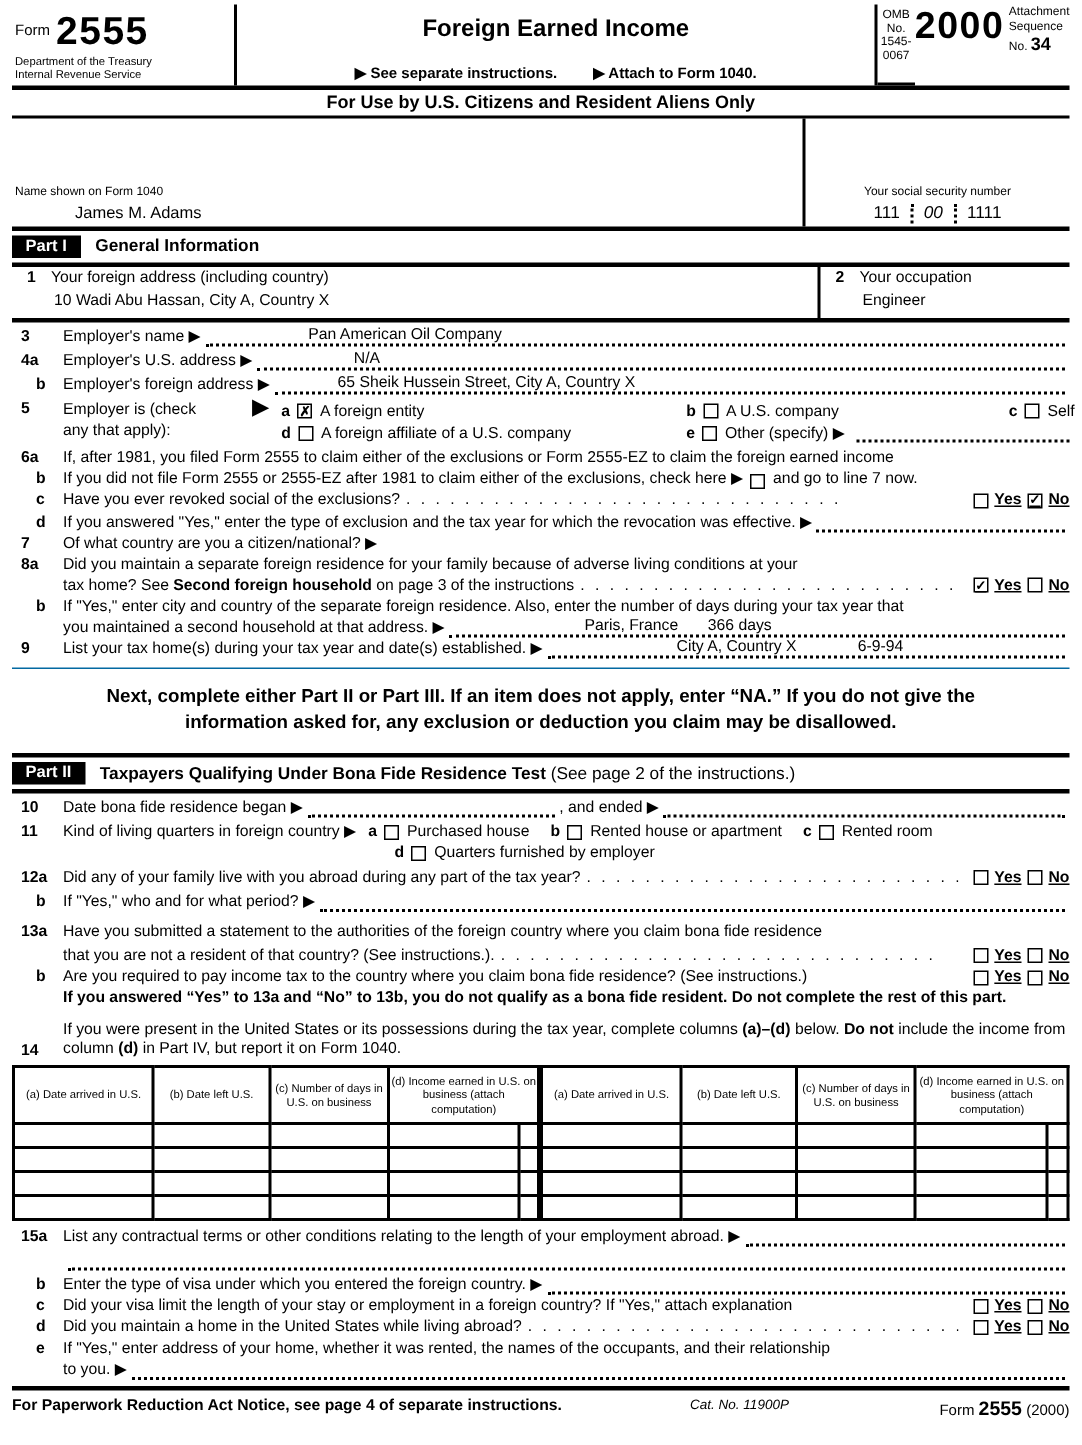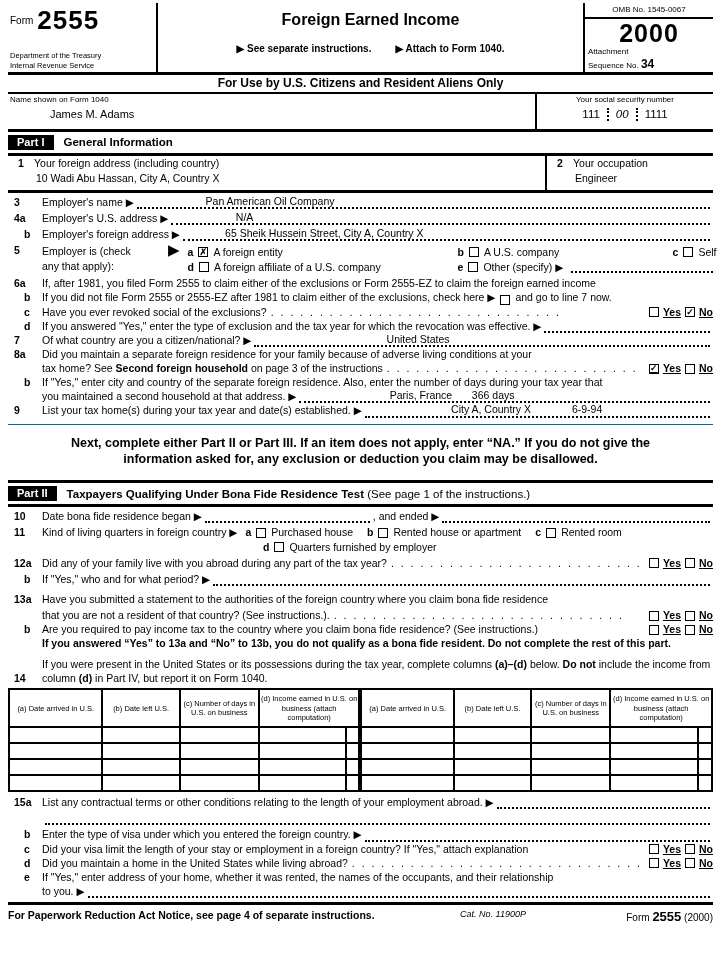--- a/index.html
+++ b/index.html
@@ -14,32 +14,32 @@
   
   .hdr { display:flex; align-items:stretch; }
   .hdr-left { width:150px; border-right:2px solid #000; padding:2px 4px 2px 2px; display:flex; flex-direction:column; justify-content:space-between; }
   .form-line { display:flex; align-items:flex-start; gap:4px; }
   .form-word { font-size:10px; margin-top:10px; }
   .form-num { font-size:26px; font-weight:bold; letter-spacing:1px; }
   .dept { font-size:7.5px; line-height:1.25; }
   .hdr-center { flex:1; text-align:center; padding-top:8px; }
   .title { font-size:16px; font-weight:bold; }
   .subinstr { margin-top:14px; font-size:10px; font-weight:bold; display:flex; justify-content:center; gap:24px; }
-  .hdr-right { width:130px; border-left:2px solid #000; display:flex; flex-direction:column; }
+  .hdr-right { width:130px; border-left:2px solid #000; display:flex; flex-direction:row; }
   .omb { font-size:8px; text-align:center; padding:2px 0 3px 0; border-bottom:2px solid #000; }
   .year { font-size:25px; font-weight:bold; text-align:center; letter-spacing:1px; line-height:1; padding:2px 0 1px 0; }
   .attach { font-size:8px; padding:0 0 1px 3px; line-height:1.2; }
   .seqno { font-size:12px; font-weight:bold; }
 
   .usebar { border-top:3px solid #000; border-bottom:2px solid #000; text-align:center; font-weight:bold; font-size:12px; padding:1px 0 2px 0; }
 
   
   .namerow { display:flex; border-bottom:3px solid #000; min-height:38px; }
   .name-cell { flex:1; padding:1px 2px; }
-  .tiny { font-size:8px; }
+  .tiny { font-size:8px;margin-top:43px; }
   .name-val { padding:4px 0 2px 40px; font-size:11px; }
   .ssn-cell { width:178px; border-left:2px solid #000; padding:1px 4px; text-align:center; }
   .ssn-val { margin-top:4px; font-size:11.5px; display:inline-flex; align-items:center; }
   .ssnsep { border-left:2px dotted #000; height:13px; margin:0 7px; }
 
   
   .partbar { display:flex; align-items:center; gap:10px; padding:3px 0; }
   .badge { background:#000; color:#fff; font-weight:bold; font-size:11px; padding:1px 9px 2px 9px; }
   .part-title { font-weight:bold; font-size:11.5px; }
   .part-paren { font-weight:normal; }
@@ -274,23 +274,20 @@
 
   <div class="row tight">
     <span class="num sub">d</span>
     <span class="txt">If you answered "Yes," enter the type of exclusion and the tax year for which the revocation was effective. ▶</span>
     <span class="dotfill"></span>
   </div>
 
   <div class="row tight">
     <span class="num">7</span>
     <span class="txt">Of what country are you a citizen/national? ▶</span>
-    <span class="dotfill">
-        <span class="val p29">United States</span>
-      </span>
   </div>
 
   <div class="row tight">
     <span class="num">8a</span>
     <span class="wrap">Did you maintain a separate foreign residence for your family because of adverse living conditions at your</span>
   </div>
   <div class="row tight">
     <span class="num blank"></span>
     <span class="txt"><span>tax home? See </span><b>Second foreign household</b><span> on page 3 of the instructions</span></span>
     <span class="dots">.  .  .  .  .  .  .  .  .  .  .  .  .  .  .  .  .  .  .  .  .  .  .  .  .  .  .  .  .  .</span>
@@ -325,21 +322,21 @@
       <span class="val p60">6-9-94</span>
     </span>
   </div>
 
   <div class="noticebox">
     <div class="notice">Next, complete either Part II or Part III. If an item does not apply, enter “NA.” If you do not give the information asked for, any exclusion or deduction you claim may be disallowed.</div>
   </div>
 
   <div class="partbar part2bar">
     <span class="badge">Part II</span>
-    <span class="part-title"><span>Taxpayers Qualifying Under Bona Fide Residence Test</span> <span class="part-paren">(See page 1 of the instructions.)</span></span>
+    <span class="part-title"><span>Taxpayers Qualifying Under Bona Fide Residence Test</span> <span class="part-paren">(See page 2 of the instructions.)</span></span>
   </div>
 
   <div class="row">
     <span class="num">10</span>
     <span class="txt">Date bona fide residence began ▶</span>
     <span class="dotfill" style="max-width:165px;"></span>
     <span class="txt">, and ended ▶</span>
     <span class="dotfill"></span>
   </div>
 

